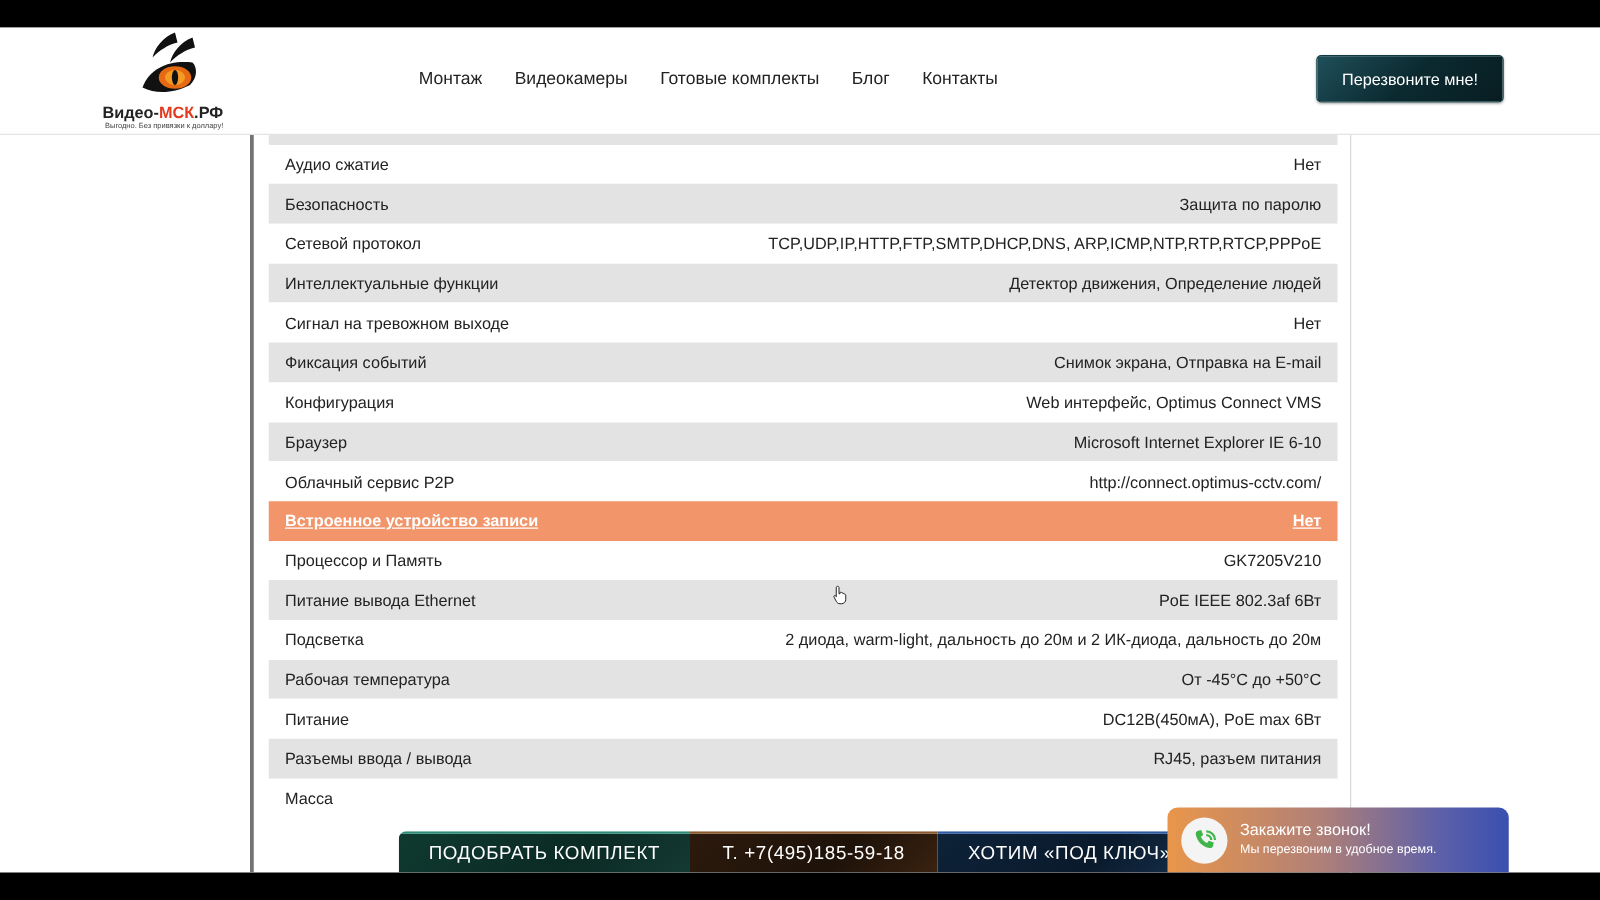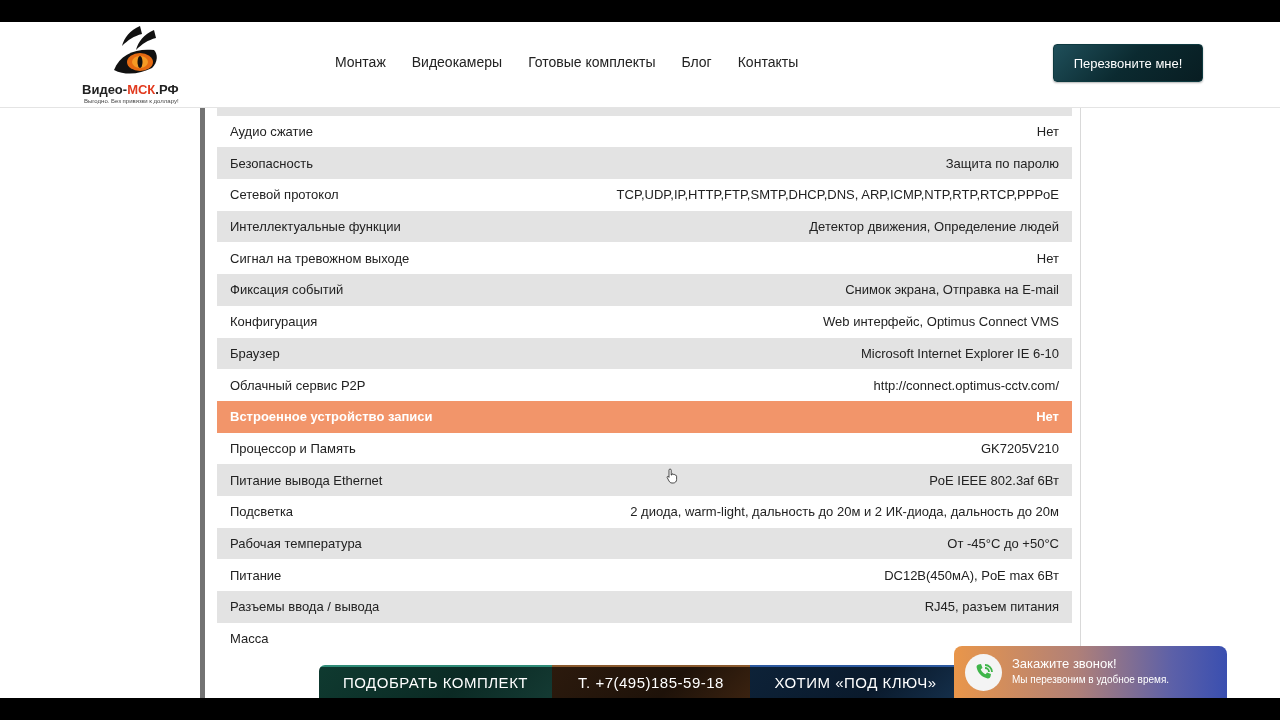--- a/index.html
+++ b/index.html
@@ -7,34 +7,34 @@
     .page { position: absolute; left: 0; top: 22px; width: 1280px; height: 676px; background: #fff; overflow: hidden; }
     .header { position: absolute; left: 0; top: 0; width: 1280px; height: 86px; background: #fff; border-bottom: 1px solid #e4e4e4; z-index: 5; }
     .logo { position: absolute; left: 80px; top: 2px; width: 110px; height: 82px; }
     .logo-eye { position: absolute; left: 30px; top: 0; width: 52px; height: 58px; }
     .logo-title { position: absolute; left: 2px; top: 58px; font-size: 13px; font-weight: bold; color: #222; white-space: nowrap; }
     .logo-title .accent { color: #e23a1e; }
     .logo-tagline { position: absolute; left: 4px; top: 74px; font-size: 6px; color: #444; white-space: nowrap; }
     .nav { position: absolute; left: 335px; top: 32px; display: flex; gap: 26px; }
     .nav-item { font-size: 14px; color: #222; font-weight: 400; white-space: nowrap; cursor: pointer; }
     .cta { position: absolute; left: 1053px; top: 22px; width: 150px; height: 38px; border-radius: 4px; background: linear-gradient(135deg, #1f4f5a 0%, #0b2a30 50%, #081d22 100%); color: #fff; font-size: 13px; display: flex; align-items: center; justify-content: center; border: 1px solid #0e3a40; box-shadow: 0 1px 2px rgba(0,0,0,0.3); cursor: pointer; }
-    .content { position: absolute; left: 200px; top: 70px; width: 881px; height: 620px; border-left: 5px solid #737373; border-right: 1px solid #d9d9d9; }
+    .content { position: absolute; left: 200px; top: 70px; width: 881px; height: 620px; border-left: 3px solid #737373; border-right: 1px solid #d9d9d9; }
     .spec-table { position: absolute; left: 12px; top: 0; width: 855px; }
     .row { height: 31.7px; display: flex; align-items: center; justify-content: space-between; padding: 0 13px; font-size: 13px; color: #222; }
     .row:nth-child(odd) { background: #e3e3e3; }
     .row:nth-child(even) { background: #fff; }
-    .row.highlight { background: #f2956a !important; color: #fff; font-weight: bold; }
+    .row.highlight { background: #f2956a !important; color: #fff; font-weight: bold; text-decoration: underline; }
     .row .label { white-space: nowrap; }
     .row .value { white-space: nowrap; text-align: right; }
     .bottom-bar { position: absolute; left: 319px; top: 643px; width: 642px; height: 45px; display: flex; border-radius: 6px 6px 0 0; overflow: hidden; z-index: 6; }
     .bb-btn { height: 33px; display: flex; align-items: center; justify-content: center; color: #fff; font-size: 15px; letter-spacing: 0.5px; white-space: nowrap; cursor: pointer; border-top: 2px solid transparent; }
     .bb-1 { width: 233px; background: linear-gradient(135deg, #0f3a30 0%, #0b2a24 60%, #143a33 100%); border-top-color: #2f8c78; }
     .bb-2 { width: 198px; background: linear-gradient(135deg, #2c1a0d 0%, #1e1209 60%, #3a2210 100%); border-top-color: #8a5a2e; }
     .bb-3 { width: 211px; background: linear-gradient(135deg, #0d2238 0%, #0a1a2c 60%, #15304c 100%); border-top-color: #2d5aa0; }
-    .callback { position: absolute; left: 954px; top: 624px; width: 273px; height: 52px; border-radius: 8px 8px 0 0; background: linear-gradient(90deg, #e9964a 0%, #b08078 45%, #5c60a8 80%, #3a4fb0 100%); z-index: 7; cursor: pointer; }
+    .callback { position: absolute; left: 934px; top: 624px; width: 273px; height: 52px; border-radius: 8px 8px 0 0; background: linear-gradient(90deg, #e9964a 0%, #b08078 45%, #5c60a8 80%, #3a4fb0 100%); z-index: 7; cursor: pointer; }
     .callback-icon { position: absolute; left: 11px; top: 8px; width: 37px; height: 37px; border-radius: 50%; background: #f4f4f4; display: flex; align-items: center; justify-content: center; }
     .callback-title { position: absolute; left: 58px; top: 10px; font-size: 13px; color: #fff; white-space: nowrap; }
     .callback-sub { position: absolute; left: 58px; top: 28px; font-size: 10px; color: #fff; white-space: nowrap; }
     .cursor { position: absolute; left: 666px; top: 446px; width: 12px; height: 16px; z-index: 8; }
   </style>
 </head>
 <body>
 
 <div class="page">
 

